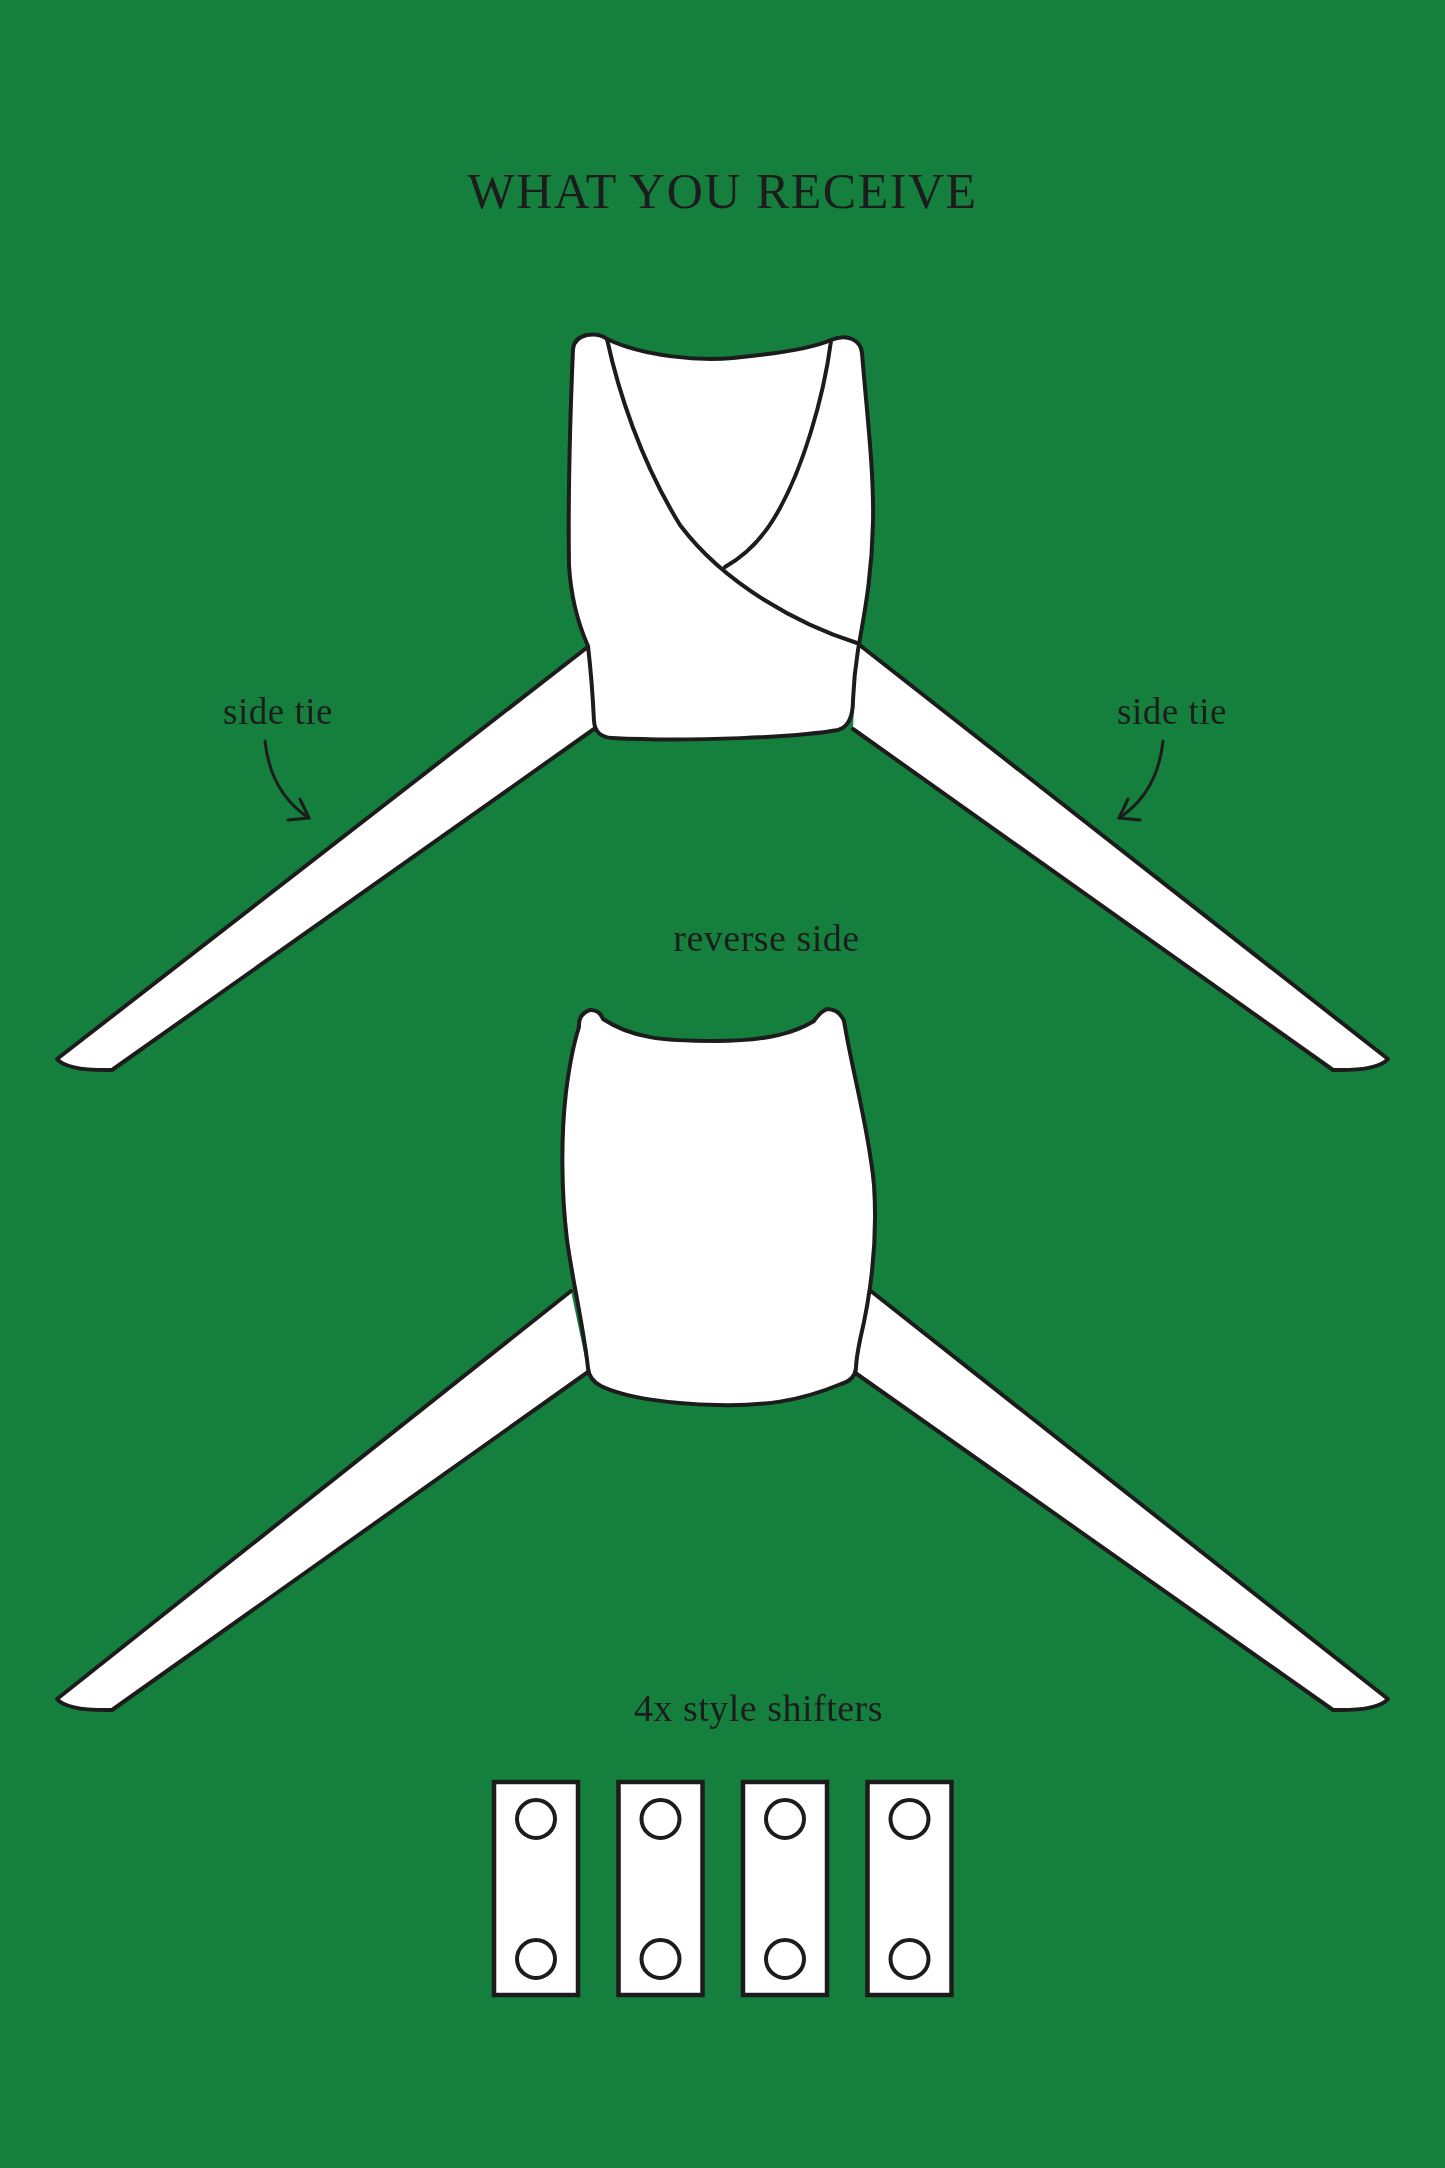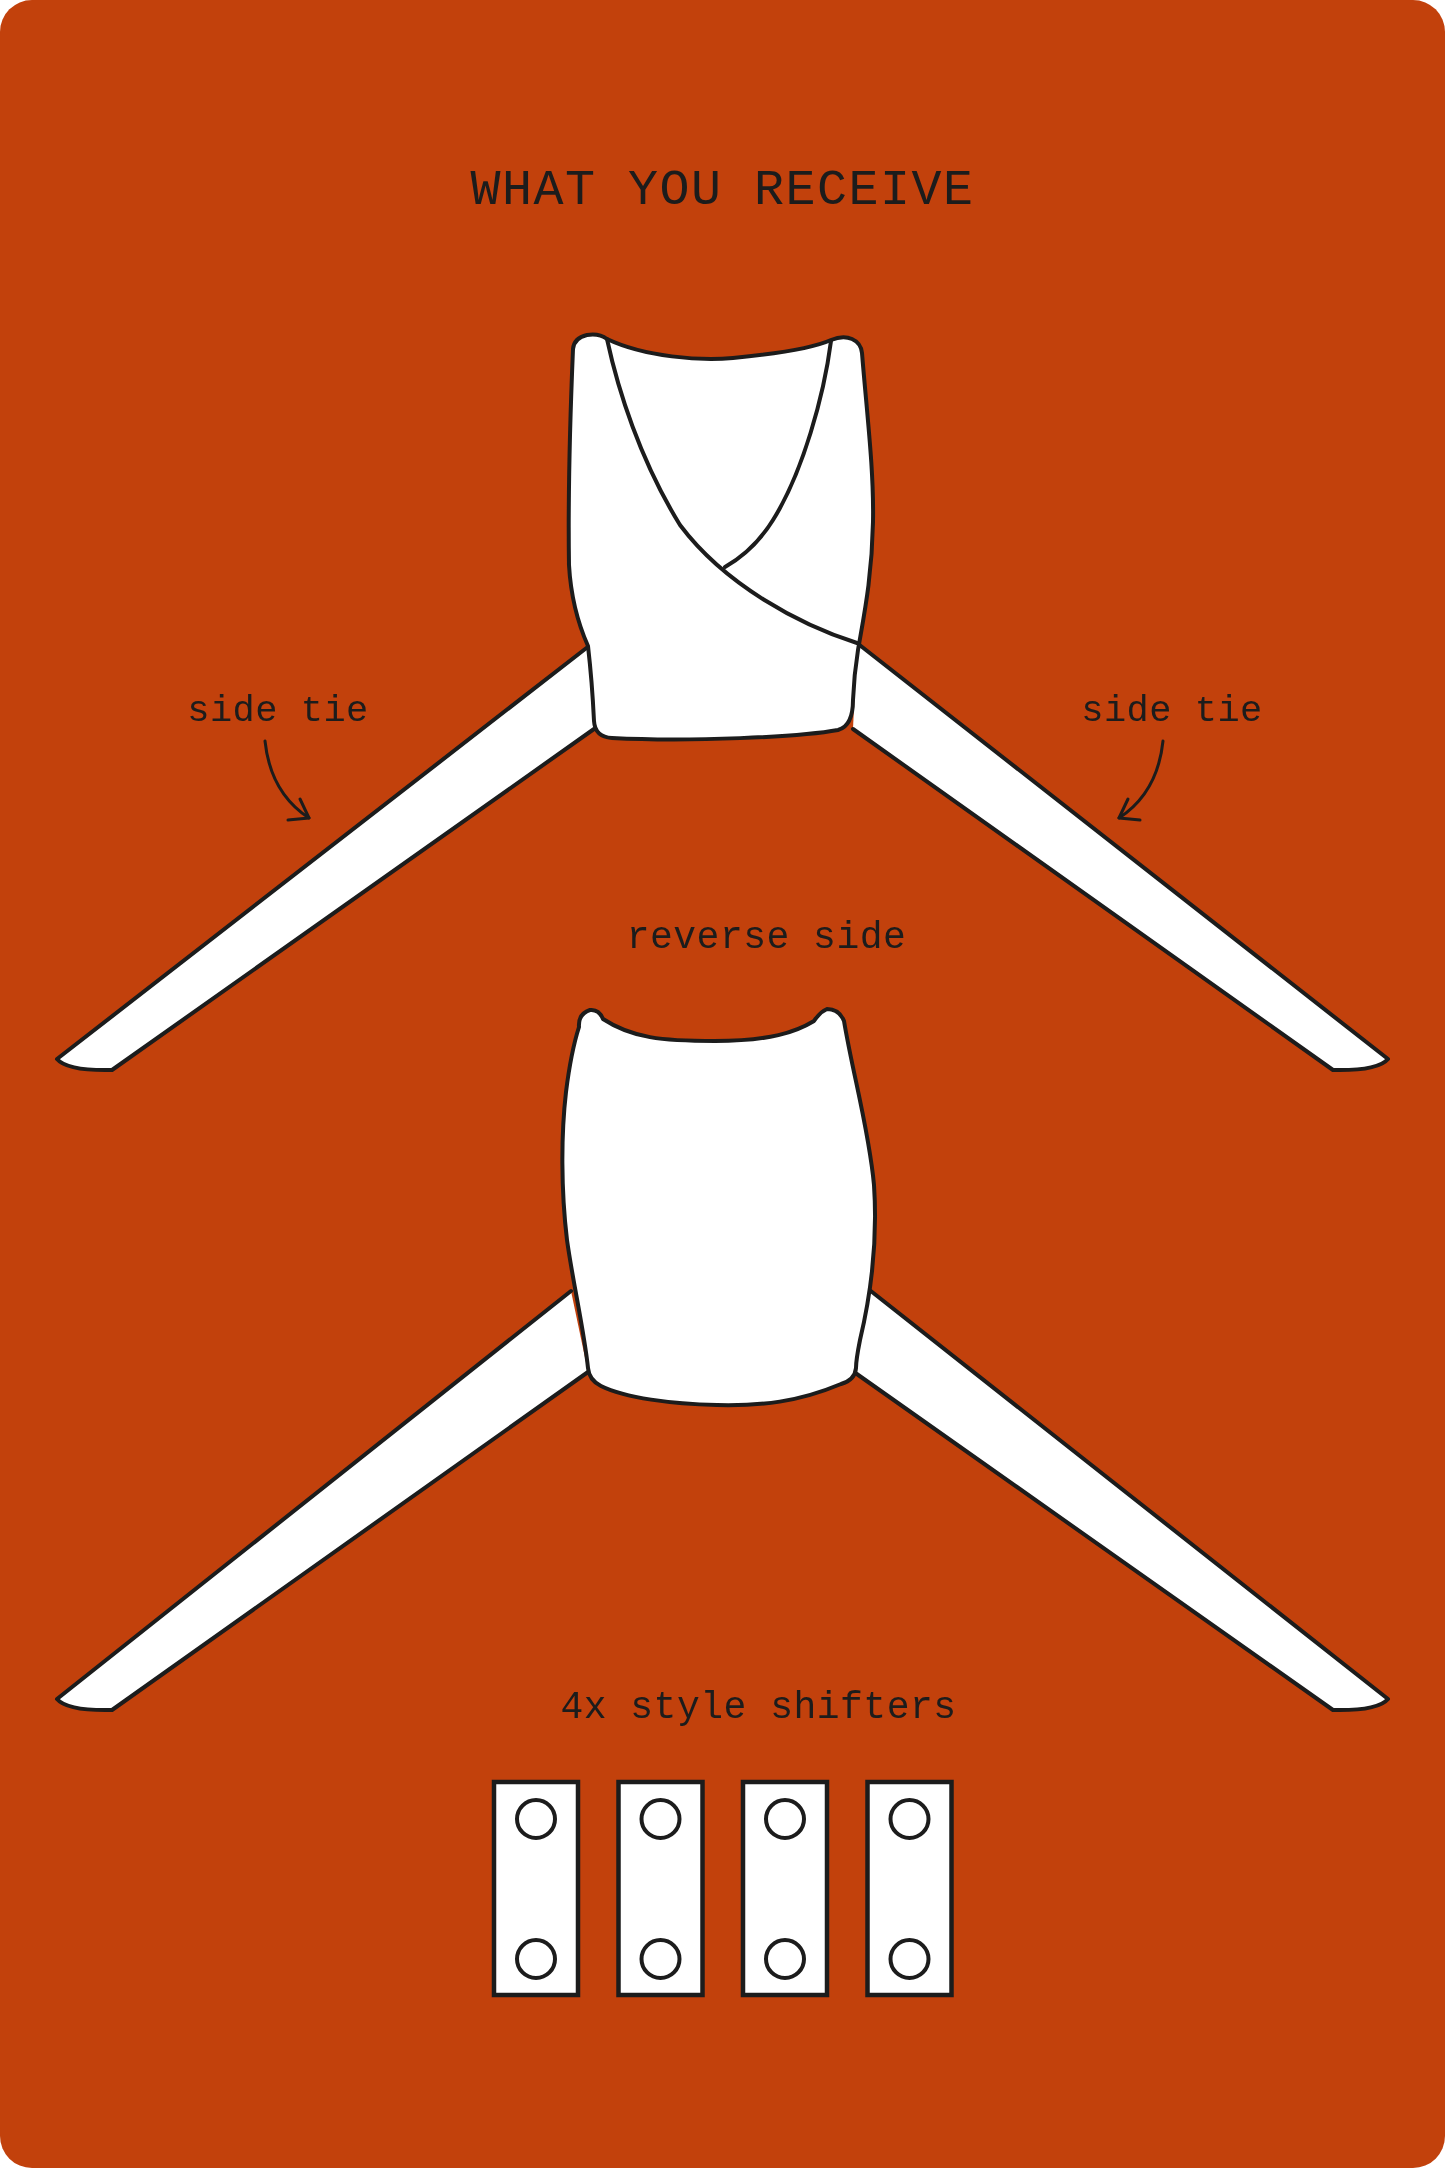--- a/index.html
+++ b/index.html
@@ -4,25 +4,24 @@
 <style>
   html, body {
     margin: 0;
     padding: 0;
     background: #ffffff;
   }
   .canvas {
     position: relative;
     width: 1445px;
     height: 2168px;
-    background: #c2410c;
+    background: #15803d;
     overflow: hidden;
-    font-family: Liberation Mono, monospace;
+    font-family: Liberation Serif, serif;
     color: #1c1c1c;
-    border-radius: 32px;
   }
   .artwork {
     position: absolute;
     left: 0;
     top: 0;
   }
   .txt {
     position: absolute;
     color: #1c1c1c;
     white-space: nowrap;

